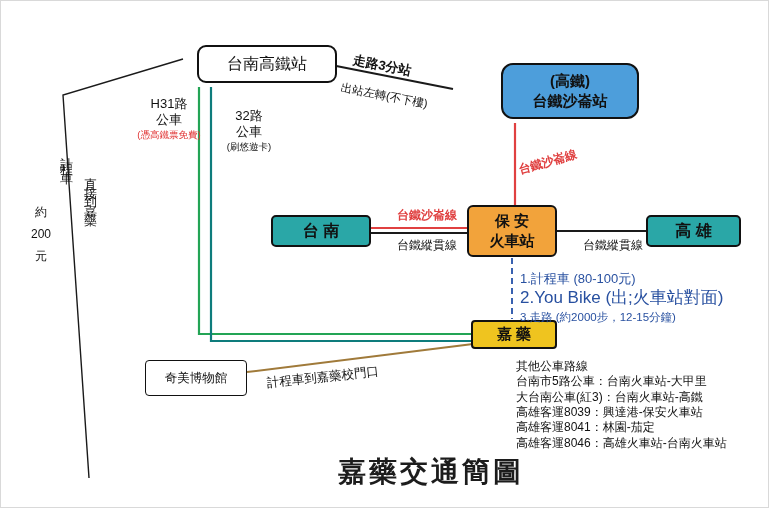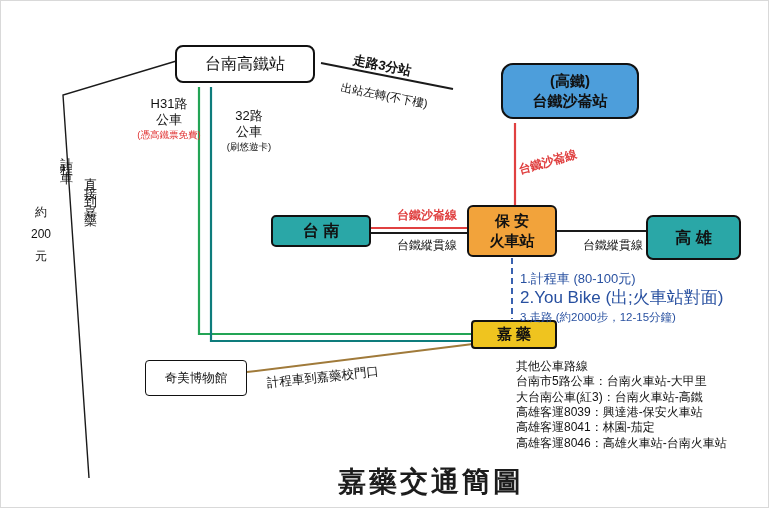--- a/index.html
+++ b/index.html
@@ -72,39 +72,39 @@
     <polyline class="ln green" points="198,86 198,333 470,333"></polyline>
     <polyline class="ln teal" points="210,86 210,340 470,340"></polyline>
     <line class="ln red" x1="514" y1="122" x2="514" y2="204"></line>
     <line class="ln red" x1="370" y1="227" x2="466" y2="227"></line>
     <line class="ln black" x1="370" y1="232" x2="466" y2="232"></line>
     <line class="ln black" x1="556" y1="230" x2="645" y2="230"></line>
     <line class="ln blue" x1="511" y1="257" x2="511" y2="318"></line>
     <line class="ln brown" x1="246" y1="371" x2="472" y2="343"></line>
   </svg>
 
-  <div class="abs node white" style="left:174px; top:44px; width:140px; height:38px;border-radius:8px;">
+  <div class="abs node white" style="left:196px; top:44px; width:140px; height:38px;">
     <span>台南高鐵站</span>
   </div>
 
   <div class="abs node shalun" style="left:452px; top:62px; width:138px; height:56px;">
     <span>(高鐵)</span>
     <span>台鐵沙崙站</span>
   </div>
 
   <div class="abs node teal" style="left:270px; top:214px; width:100px; height:32px;">
     <span>台 南</span>
   </div>
 
   <div class="abs node orange" style="left:466px; top:204px; width:90px; height:52px;">
     <span>保 安</span>
     <span>火車站</span>
   </div>
 
-  <div class="abs node teal" style="left:645px; top:214px; width:95px; height:45px;border-radius:7px;">
+  <div class="abs node teal" style="left:645px; top:214px; width:95px; height:32px;">
     <span>高 雄</span>
   </div>
 
   <div class="abs node yellow" style="left:470px; top:319px; width:86px; height:29px;">
     <span>嘉 藥</span>
   </div>
 
   <div class="abs node white small-white" style="left:144px; top:359px; width:102px; height:36px;">
     <span>奇美博物館</span>
   </div>
@@ -150,15 +150,15 @@
 
   <div class="abs" style="left:515px; top:358px; line-height:1.28;">
     <div class="lbl" style="font-size:12px;">其他公車路線</div>
     <div class="lbl" style="font-size:12px;">台南市5路公車：台南火車站-大甲里</div>
     <div class="lbl" style="font-size:12px;">大台南公車(紅3)：台南火車站-高鐵</div>
     <div class="lbl" style="font-size:12px;">高雄客運8039：興達港-保安火車站</div>
     <div class="lbl" style="font-size:12px;">高雄客運8041：林園-茄定</div>
     <div class="lbl" style="font-size:12px;">高雄客運8046：高雄火車站-台南火車站</div>
   </div>
 
-  <div class="abs title" style="left:305px; top:462px; width:250px;">嘉藥交通簡圖</div>
+  <div class="abs title" style="left:305px; top:452px; width:250px;">嘉藥交通簡圖</div>
 
 </div>
 
 </body></html>

